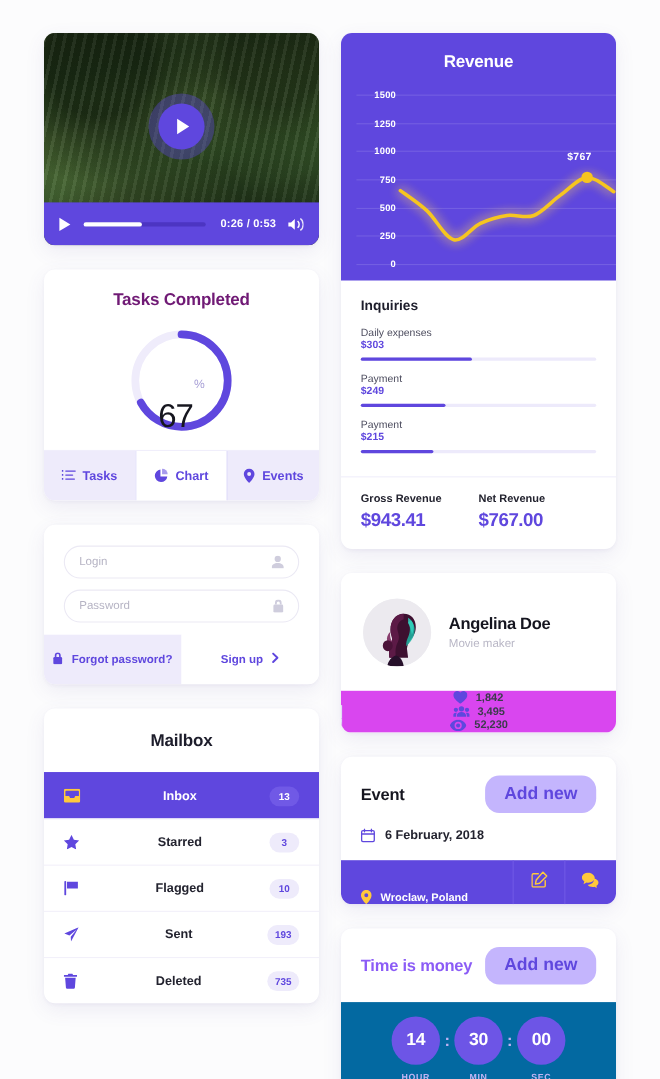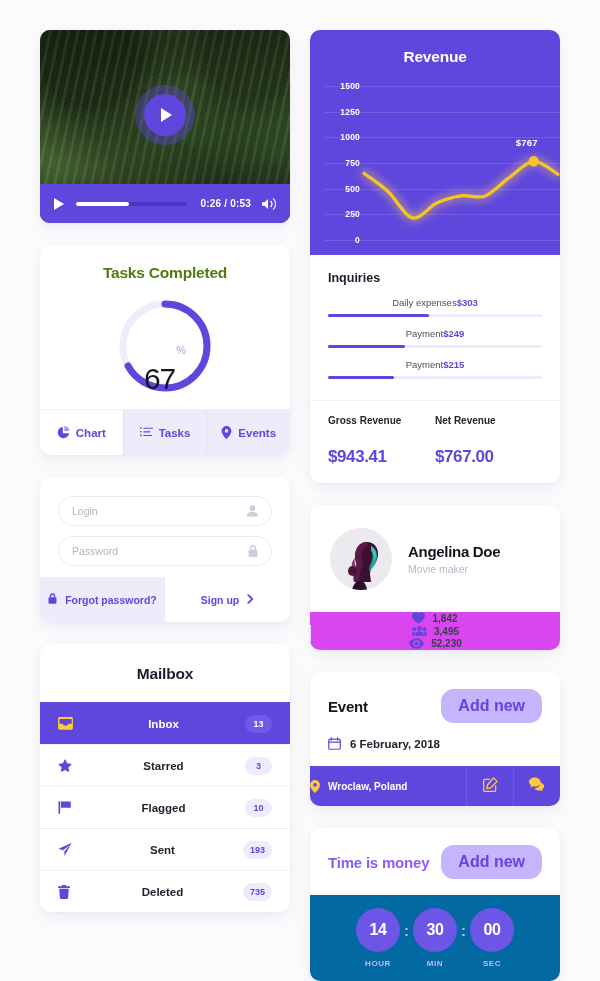--- a/index.html
+++ b/index.html
@@ -86,21 +86,21 @@
   .vtime {
     color: #fff; font-size: 10px; font-weight: bold;
     letter-spacing: .2px; margin-right: 11px; white-space: nowrap;
   }
   .vol { color:#fff; flex:none; display:flex; }
 
   
   .tasks-card { height: 210px; display: flex; flex-direction: column; }
   .tasks-title {
     text-align: center; font-size: 15.5px; font-weight: bold;
-    color: #4d7c0f; margin-top: 19px; letter-spacing: -.2px;
+    color: #701a75; margin-top: 19px; letter-spacing: -.2px;
   }
   .donut-wrap { flex: 1; display: flex; align-items: center; justify-content: center; }
   .donut { position: relative; width: 100px; height: 100px; }
   .donut svg { transform: rotate(-90deg); display: block; }
   .donut-label {
     position: absolute; inset: 0;
     display: flex; align-items: flex-end; justify-content: center;
   }
   .donut-num { font-size: 30px; color: #16161f; letter-spacing: -1px; }
   .donut-pct { font-size: 11px; color: #a79fd6; margin-left: 1px; align-self: center; padding-top: 9px; }
@@ -130,28 +130,28 @@
     transform: translateY(-50%); letter-spacing: .2px;
   }
   .spark { position: absolute; left: 0; right: 0; top: 0; bottom: 0; }
   .rev-tip {
     position: absolute; color: #fff; font-size: 9.5px; font-weight: bold;
     letter-spacing: .2px;
   }
   .inq { padding: 16px 18px 10px; border-bottom: 1px solid #f0eefb; }
   .inq-title { font-size: 12.5px; font-weight: bold; color: #1d1d2b; margin-bottom: 12px; }
   .inq-row { margin-bottom: 11px; }
-  .inq-head { display: flex; justify-content: center; align-items: baseline; margin-bottom: 6px; }
+  .inq-head { display: flex; justify-content: center; align-items: baseline; margin-bottom: 6px; flex-direction: column; }
   .inq-name { font-size: 9.5px; color: #4c4c5e; }
   .inq-val { font-size: 9.5px; color: #5f47de; font-weight: bold; }
   .inq-track { height: 3px; border-radius: 2px; background: #edeafb; position: relative; }
   .inq-fill { position: absolute; left: 0; top: 0; bottom: 0; background: #5f47de; border-radius: 2px; }
   .rev-foot { display: flex; padding: 14px 18px 16px; }
   .rev-cell { flex: 1; }
-  .rev-lab { font-size: 10px; color: #23232f; font-weight: bold; margin-bottom: 21px; }
+  .rev-lab { font-size: 10px; color: #23232f; font-weight: bold; margin-bottom: 4px; }
   .rev-amt { font-size: 17px; color: #5f47de; font-weight: bold; letter-spacing: -.4px; }
 
   
   .login-card { height: 145px; display: flex; flex-direction: column; }
   .login-body { padding: 19px 18px 0; flex: 1; }
   .field {
     height: 30px; border: 1px solid #ebe9f4; border-radius: 15px;
     display: flex; align-items: center; padding: 0 13px;
     margin-bottom: 10px; background: #fff;
   }
@@ -213,21 +213,21 @@
   .ev-top { padding: 17px 18px 16px; }
   .ev-head { display: flex; align-items: center; justify-content: space-between; margin-bottom: 14px; gap: 17px; }
   .ev-title { font-size: 15px; font-weight: bold; color: #15151f; letter-spacing: -.2px; }
   .pill {
     background: #c4b5fd; color: #5f47de; font-size: 16px; font-weight: bold;
     border-radius: 13px; padding: 8px 17px;
   }
   .ev-date { display: flex; align-items: center; gap: 9px; font-size: 11.5px; color: #23232f; font-weight: bold; }
   .ev-date .ci { color: #5f47de; display: flex; }
   .ev-foot { height: 40px; display: flex; background: #5f47de; }
-  .ev-loc { flex: 1; display: flex; align-items: center; gap: 8px; }
+  .ev-loc { flex: 1; display: flex; align-items: flex-end; gap: 8px; padding-left: 18px; }
   .ev-loc span { color: #fff; font-size: 10px; font-weight: bold; }
   .ev-loc .li { color: #ffc93c; display: flex; }
   .ev-btn {
     width: 47px; display: flex; align-items: center; justify-content: center;
     border-left: 1px solid #7059e6; color: #ffc93c;
   }
 
   
   .tm-top { padding: 17px 18px 16px; display: flex; align-items: center; justify-content: space-between; }
   .tm-title { font-size: 15px; font-weight: bold; color: #8b5cf6; letter-spacing: -.2px; }
@@ -281,41 +281,41 @@
               <circle cx="50" cy="50" r="42" fill="none" stroke="#efecfb" stroke-width="7"></circle>
               <circle id="donut-arc" cx="50" cy="50" r="42" fill="none" stroke="#5f47de" stroke-width="7" stroke-linecap="round" stroke-dasharray="176.8 87.1"></circle>
             </svg>
             <div class="donut-label">
               <span class="donut-num">67</span>
               <span class="donut-pct">%</span>
             </div>
           </div>
         </div>
         <div class="tabs">
-          <div class="tab active">
-            <span>
-              <svg width="13" height="13" viewBox="0 0 16 16" fill="currentColor">
-                <path d="M7.2 1.1A7 7 0 1 0 14.9 8.8H7.2z"></path>
-                <path d="M9 0v6.3h6.3A6.4 6.4 0 0 0 9 0z" opacity=".55"></path>
-              </svg>
-            </span>
-            <span>Chart</span>
-          </div>
           <div class="tab">
             <span>
               <svg width="13" height="13" viewBox="0 0 16 16" fill="currentColor">
                 <rect x="0" y="1.5" width="2" height="2" rx=".5"></rect>
                   <rect x="4" y="2" width="12" height="1.4" rx=".7"></rect>
                 <rect x="0" y="6" width="2" height="2" rx=".5"></rect>
                   <rect x="4" y="6.5" width="9" height="1.4" rx=".7"></rect>
                 <rect x="0" y="10.5" width="2" height="2" rx=".5"></rect>
                   <rect x="4" y="11" width="11" height="1.4" rx=".7"></rect>
               </svg>
             </span>
             <span>Tasks</span>
+          </div>
+          <div class="tab active">
+            <span>
+              <svg width="13" height="13" viewBox="0 0 16 16" fill="currentColor">
+                <path d="M7.2 1.1A7 7 0 1 0 14.9 8.8H7.2z"></path>
+                <path d="M9 0v6.3h6.3A6.4 6.4 0 0 0 9 0z" opacity=".55"></path>
+              </svg>
+            </span>
+            <span>Chart</span>
           </div>
           <div class="tab">
             <span>
               <svg width="11" height="13" viewBox="0 0 12 16" fill="currentColor">
                 <path d="M6 0a6 6 0 0 0-6 6c0 4.5 6 10 6 10s6-5.5 6-10a6 6 0 0 0-6-6zm0 8.2A2.2 2.2 0 1 1 6 3.8a2.2 2.2 0 0 1 0 4.4z"></path>
               </svg>
             </span>
             <span>Events</span>
           </div>
         </div>

